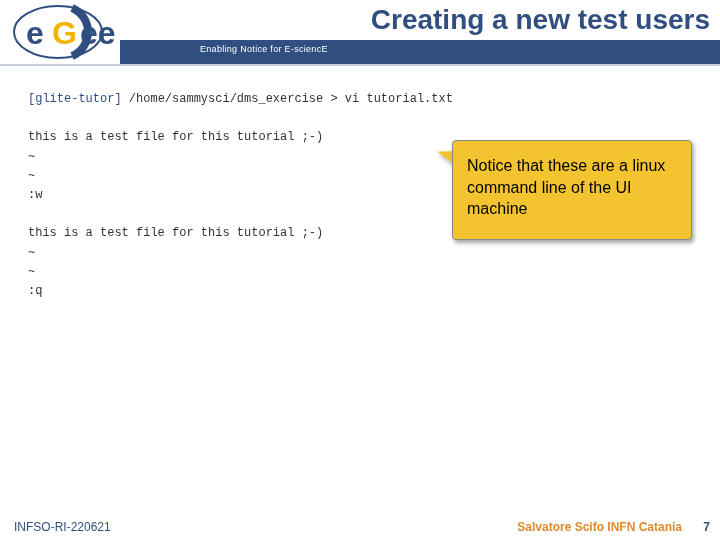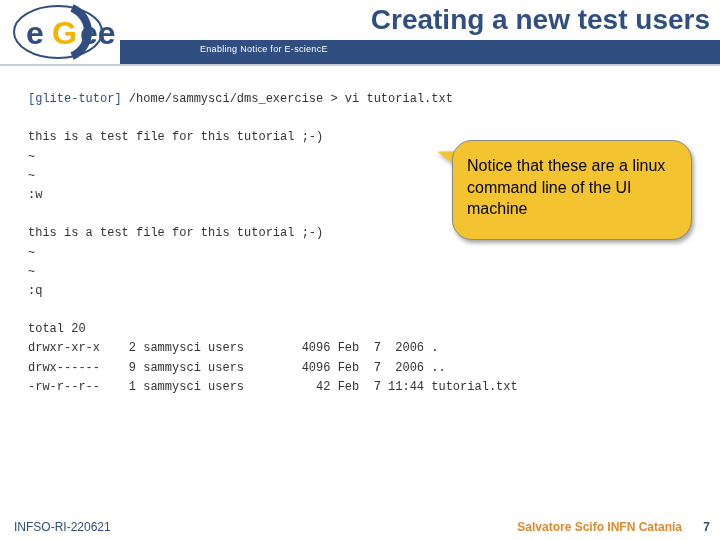--- a/index.html
+++ b/index.html
@@ -70,21 +70,21 @@
   .cmd { white-space: pre; }
   .prompt { color: #304f80; }
   .callout {
     position: absolute;
     right: 28px;
     top: 140px;
     width: 240px;
     height: 100px;
     background: #f4c430;
     border: 1px solid #888;
-    border-radius: 20px;
+    border-radius: 4px;
     box-shadow: 2px 3px 4px rgba(0,0,0,0.35);
     padding: 14px 14px;
     font-family: Arial, sans-serif;
     font-size: 16px;
     color: #000;
     line-height: 1.35;
   }
   .callout-tail {
     position: absolute;
     right: 248px;
@@ -151,24 +151,20 @@
   <div class="cmd">this is a test file for this tutorial ;-)
 ~
 ~
 :w</div>
   <br>
   <div class="cmd">this is a test file for this tutorial ;-)
 ~
 ~
 :q</div>
   <br>
-  <div class="cmd">total 20
-drwxr-xr-x    2 sammysci users        4096 Feb  7  2006 .
-drwx------    9 sammysci users        4096 Feb  7  2006 ..
--rw-r--r--    1 sammysci users          42 Feb  7 11:44 tutorial.txt</div>
 </div>
 
 <div class="callout-tail"></div>
 <div class="callout">
   <span>Notice that these are a linux command line of the UI machine</span>
 </div>
 
 <div class="footer">
   <div class="footer-left">INFSO-RI-220621</div>
   <div class="footer-right">Salvatore Scifo INFN Catania</div>

